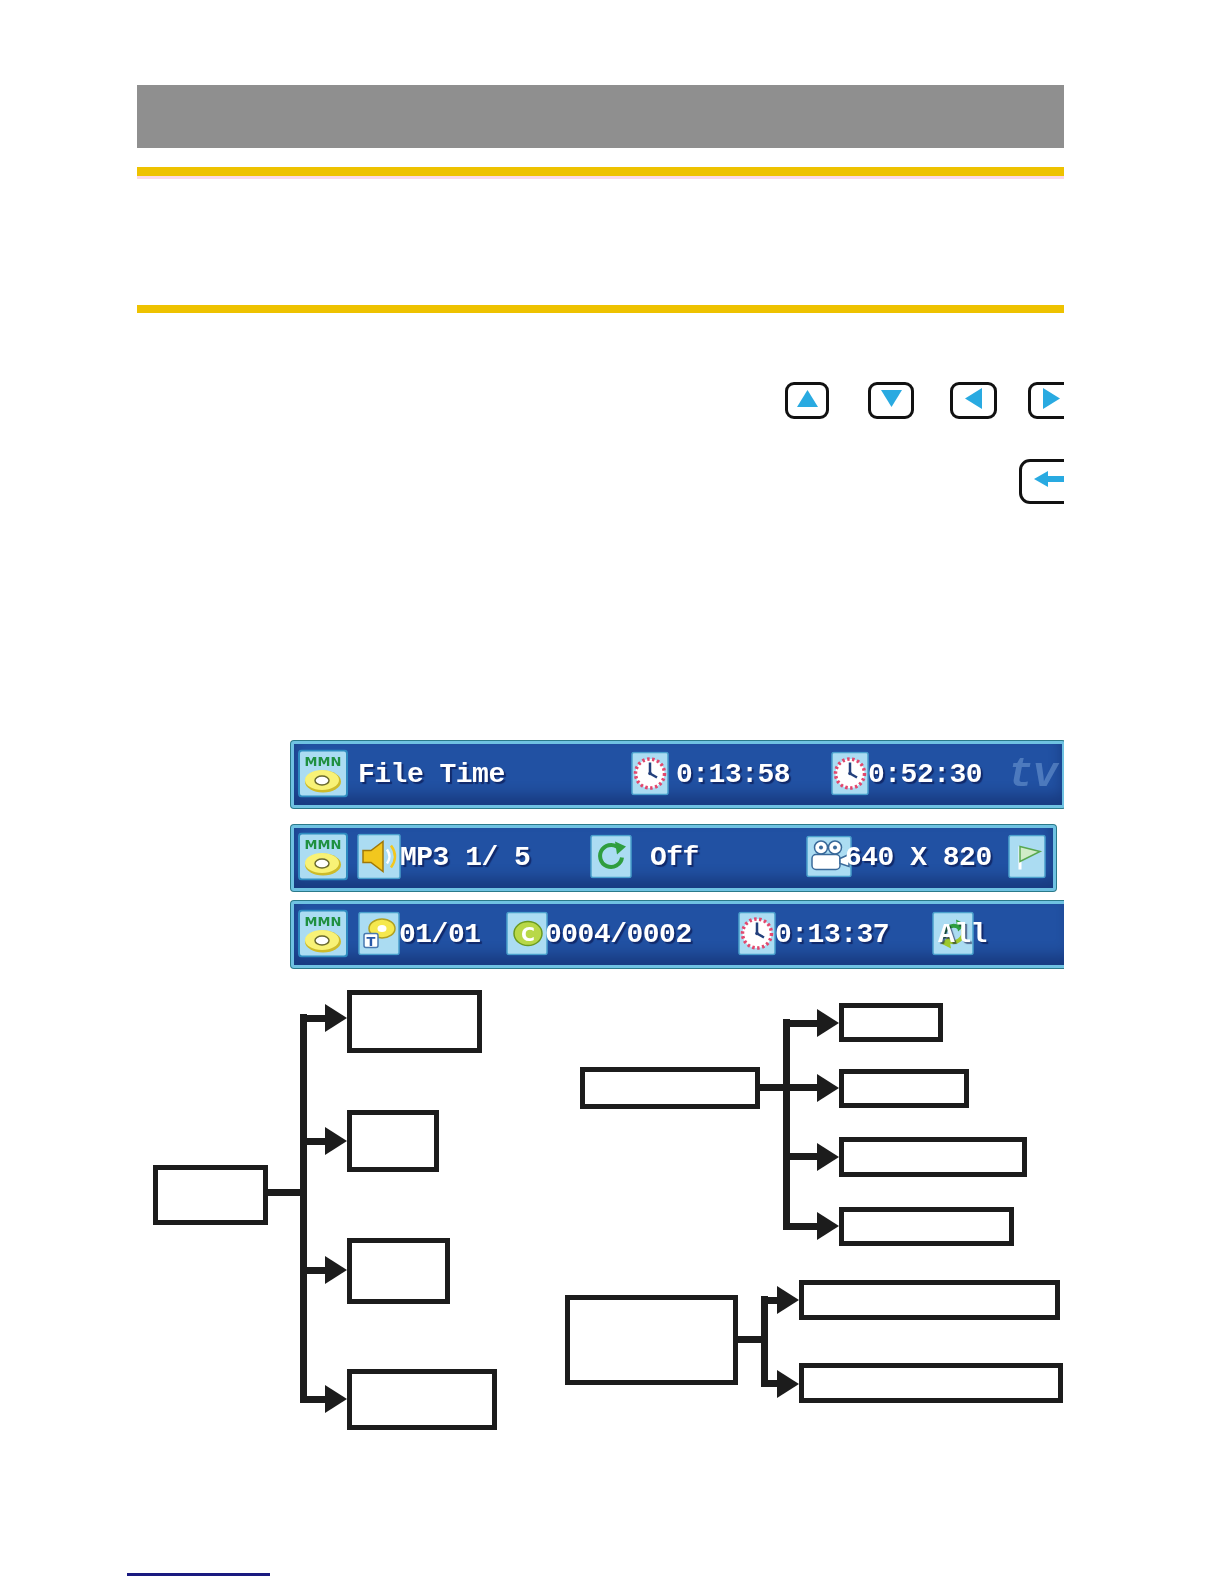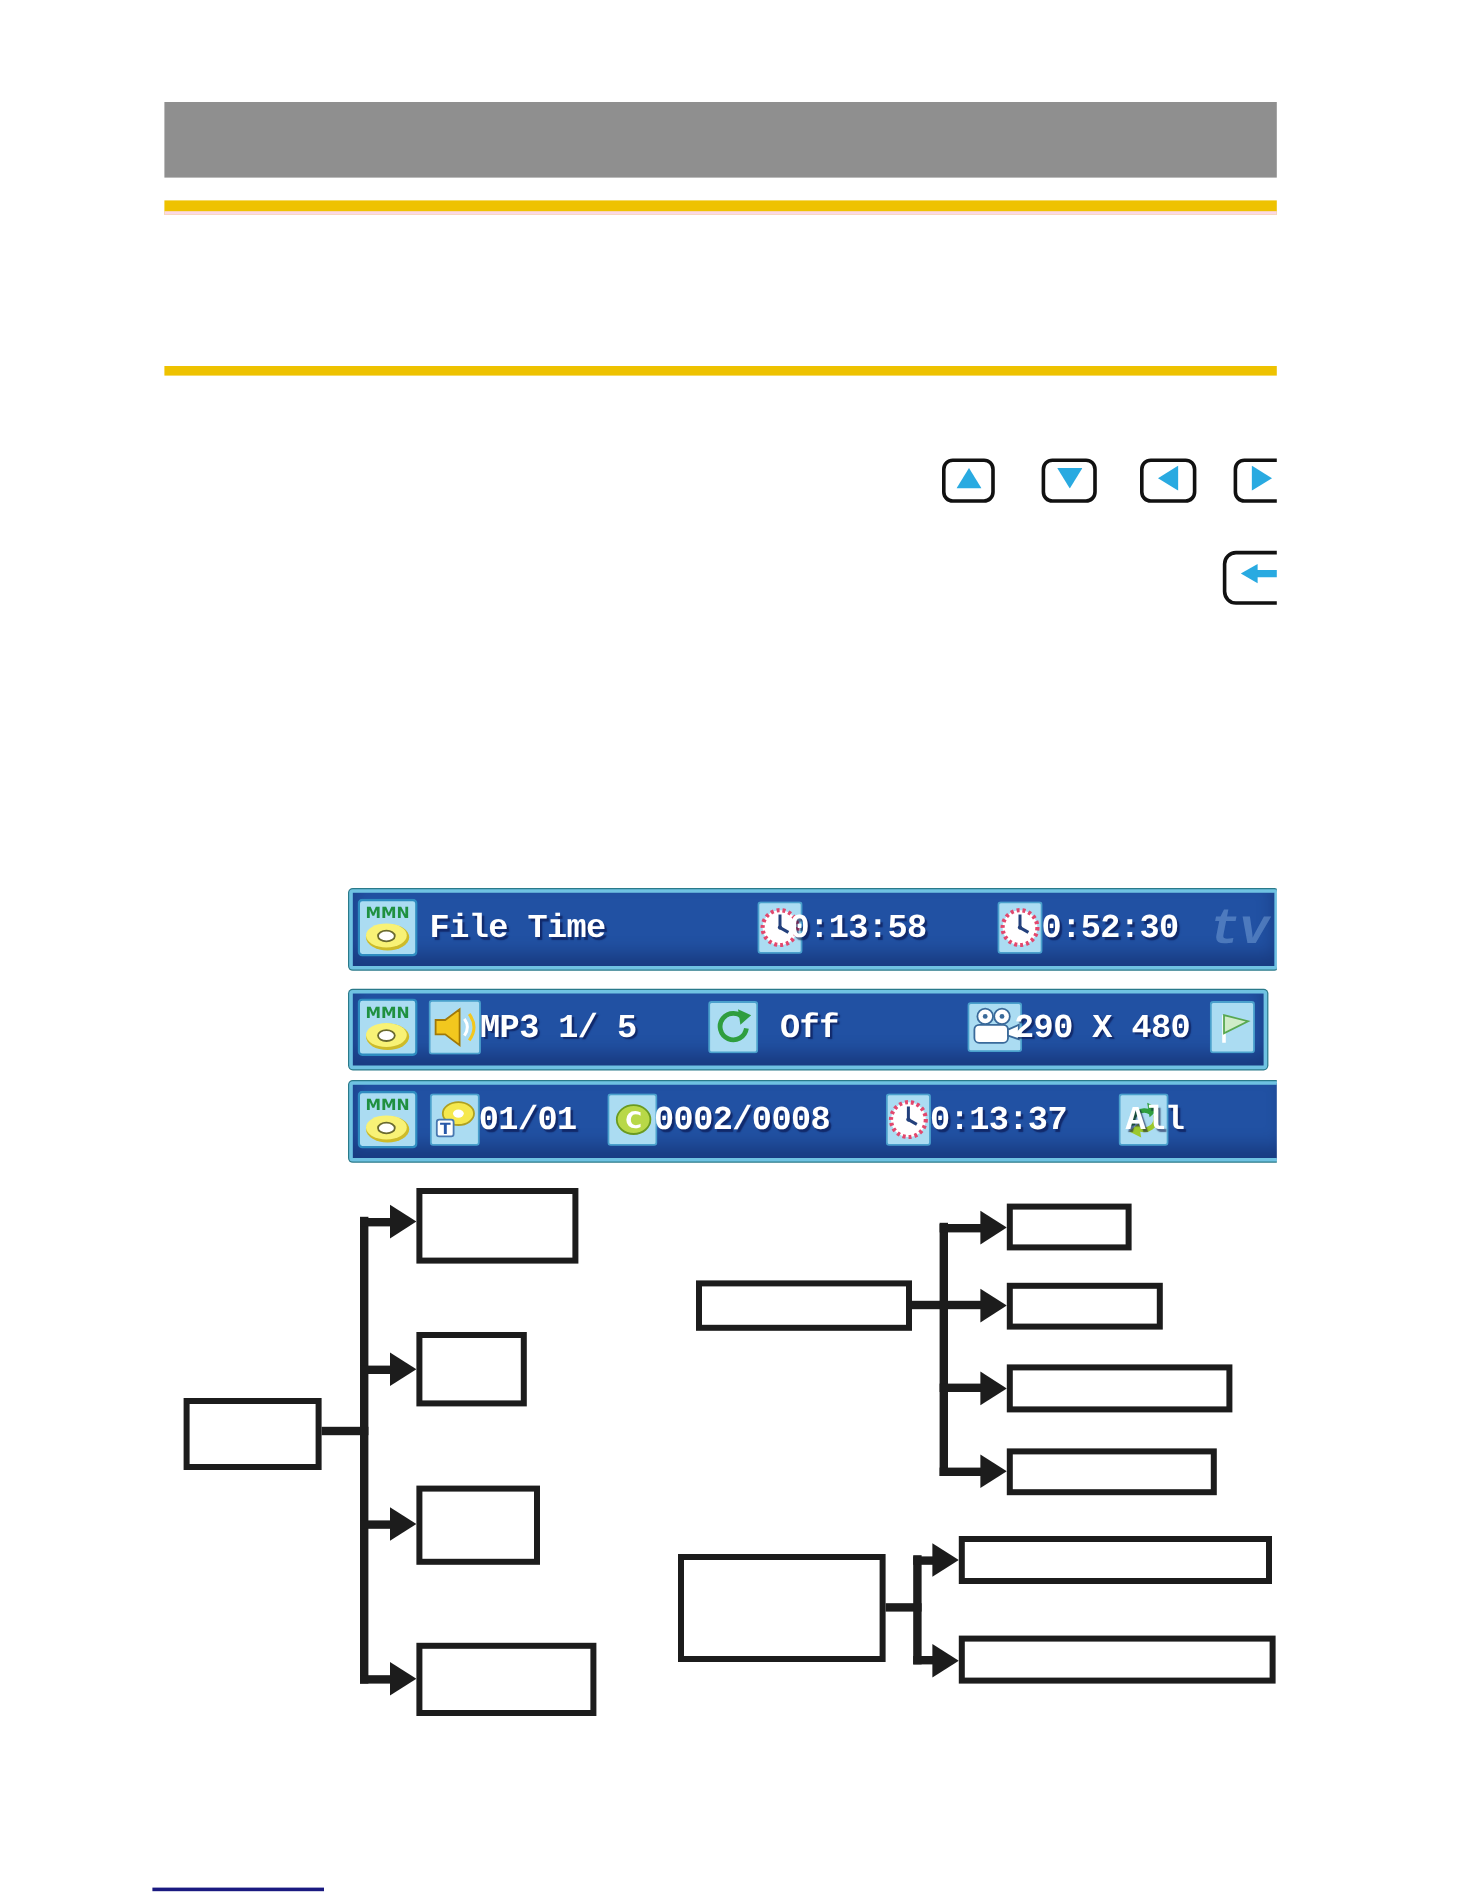--- a/index.html
+++ b/index.html
@@ -113,21 +113,21 @@
     <span class="osd-item osd-text" style="left:64px">File Time</span>
     <span class="osd-item" style="left:337px">
       <svg width="38" height="44" viewBox="0 0 38 44">
         <rect x="1" y="1" width="36" height="42" rx="2" fill="#abdcf2" stroke="#4aa0cc" stroke-width="1.5"></rect>
         <circle cx="19" cy="22" r="14.5" fill="#fff" stroke="#e2486e" stroke-width="3.5" stroke-dasharray="2.5 2.5"></circle>
         <line x1="19" y1="22" x2="19" y2="11" stroke="#23407c" stroke-width="2.5"></line>
         <line x1="19" y1="22" x2="26" y2="26" stroke="#23407c" stroke-width="2.5"></line>
         <circle cx="19" cy="22" r="1.8" fill="#23407c"></circle>
       </svg>
     </span>
-    <span class="osd-item osd-text" style="left:364px">0:13:58</span>
+    <span class="osd-item osd-text" style="left:382px">0:13:58</span>
     <span class="osd-item" style="left:537px">
       <svg width="38" height="44" viewBox="0 0 38 44">
         <rect x="1" y="1" width="36" height="42" rx="2" fill="#abdcf2" stroke="#4aa0cc" stroke-width="1.5"></rect>
         <circle cx="19" cy="22" r="14.5" fill="#fff" stroke="#e2486e" stroke-width="3.5" stroke-dasharray="2.5 2.5"></circle>
         <line x1="19" y1="22" x2="19" y2="11" stroke="#23407c" stroke-width="2.5"></line>
         <line x1="19" y1="22" x2="26" y2="26" stroke="#23407c" stroke-width="2.5"></line>
         <circle cx="19" cy="22" r="1.8" fill="#23407c"></circle>
       </svg>
     </span>
     <span class="osd-item osd-text" style="left:574px">0:52:30</span>
@@ -165,21 +165,21 @@
       <svg width="46" height="42" viewBox="0 0 46 42">
         <rect x="1" y="1" width="44" height="40" rx="2" fill="#abdcf2" stroke="#4aa0cc" stroke-width="1.5"></rect>
         <circle cx="15" cy="12" r="6.5" fill="#fff" stroke="#3a6a9a" stroke-width="1.5"></circle>
         <circle cx="29" cy="12" r="6.5" fill="#fff" stroke="#3a6a9a" stroke-width="1.5"></circle>
         <circle cx="15" cy="12" r="2" fill="#3a6a9a"></circle>
         <circle cx="29" cy="12" r="2" fill="#3a6a9a"></circle>
         <rect x="6" y="19" width="28" height="15" rx="4" fill="#fff" stroke="#3a6a9a" stroke-width="1.5"></rect>
         <polygon points="34,23 43,19 43,31 34,28" fill="#fff" stroke="#3a6a9a" stroke-width="1.5"></polygon>
       </svg>
     </span>
-    <span class="osd-item osd-text" style="left:551px">290 X 480</span>
+    <span class="osd-item osd-text" style="left:551px">640 X 820</span>
     <span class="osd-item" style="left:714px">
       <svg width="38" height="44" viewBox="0 0 38 44">
         <rect x="1" y="1" width="36" height="42" rx="2" fill="#abdcf2" stroke="#4aa0cc" stroke-width="1.5"></rect>
         <line x1="12" y1="35" x2="12" y2="12" stroke="#ffffff" stroke-width="3"></line>
         <polygon points="12,12 32,17 12,27" fill="#d0ecc8" stroke="#58a850" stroke-width="1.5"></polygon>
       </svg>
     </span>
   </div>
 
   <div id="osd-3" class="abs osd-bar">
@@ -202,21 +202,21 @@
       </svg>
     </span>
     <span class="osd-item osd-text" style="left:105px">01/01</span>
     <span class="osd-item" style="left:212px">
       <svg width="42" height="44" viewBox="0 0 42 44">
         <rect x="1" y="1" width="40" height="42" rx="2" fill="#abdcf2" stroke="#4aa0cc" stroke-width="1.5"></rect>
         <ellipse cx="22" cy="22" rx="14" ry="12" fill="#b8d848" stroke="#6a9a20" stroke-width="1.5"></ellipse>
         <text x="22" y="29" text-anchor="middle" font-size="19" font-weight="bold" fill="#ffffff" font-family="'DejaVu Sans',sans-serif">C</text>
       </svg>
     </span>
-    <span class="osd-item osd-text" style="left:251px">0002/0008</span>
+    <span class="osd-item osd-text" style="left:251px">0004/0002</span>
     <span class="osd-item" style="left:444px">
       <svg width="38" height="44" viewBox="0 0 38 44">
         <rect x="1" y="1" width="36" height="42" rx="2" fill="#abdcf2" stroke="#4aa0cc" stroke-width="1.5"></rect>
         <circle cx="19" cy="22" r="14.5" fill="#fff" stroke="#e2486e" stroke-width="3.5" stroke-dasharray="2.5 2.5"></circle>
         <line x1="19" y1="22" x2="19" y2="11" stroke="#23407c" stroke-width="2.5"></line>
         <line x1="19" y1="22" x2="26" y2="26" stroke="#23407c" stroke-width="2.5"></line>
         <circle cx="19" cy="22" r="1.8" fill="#23407c"></circle>
       </svg>
     </span>
     <span class="osd-item osd-text" style="left:481px">0:13:37</span>

